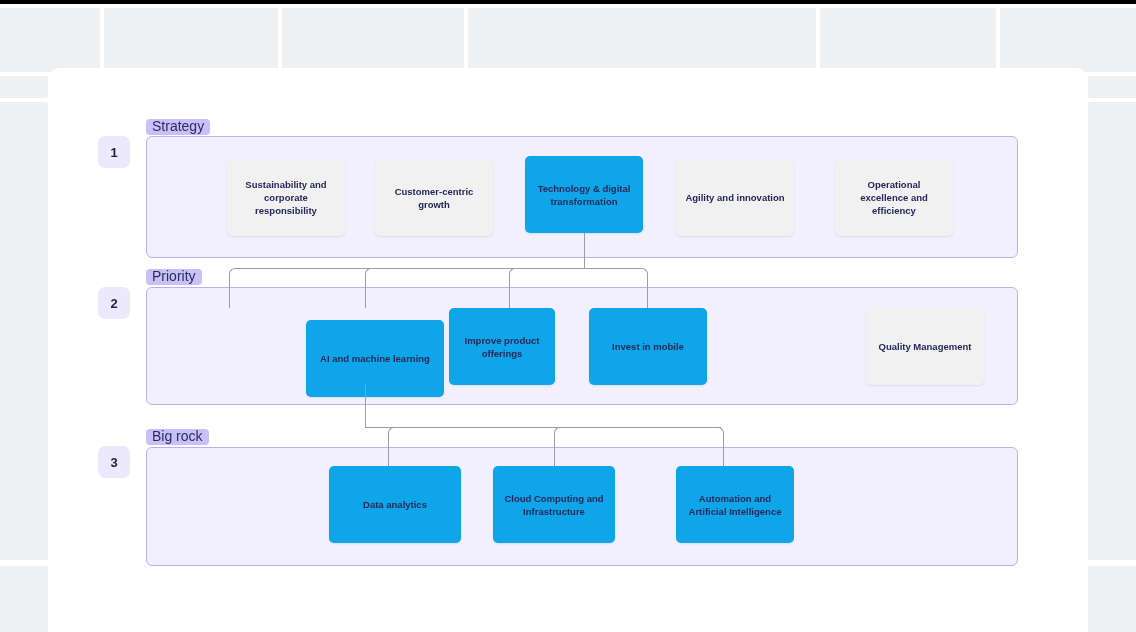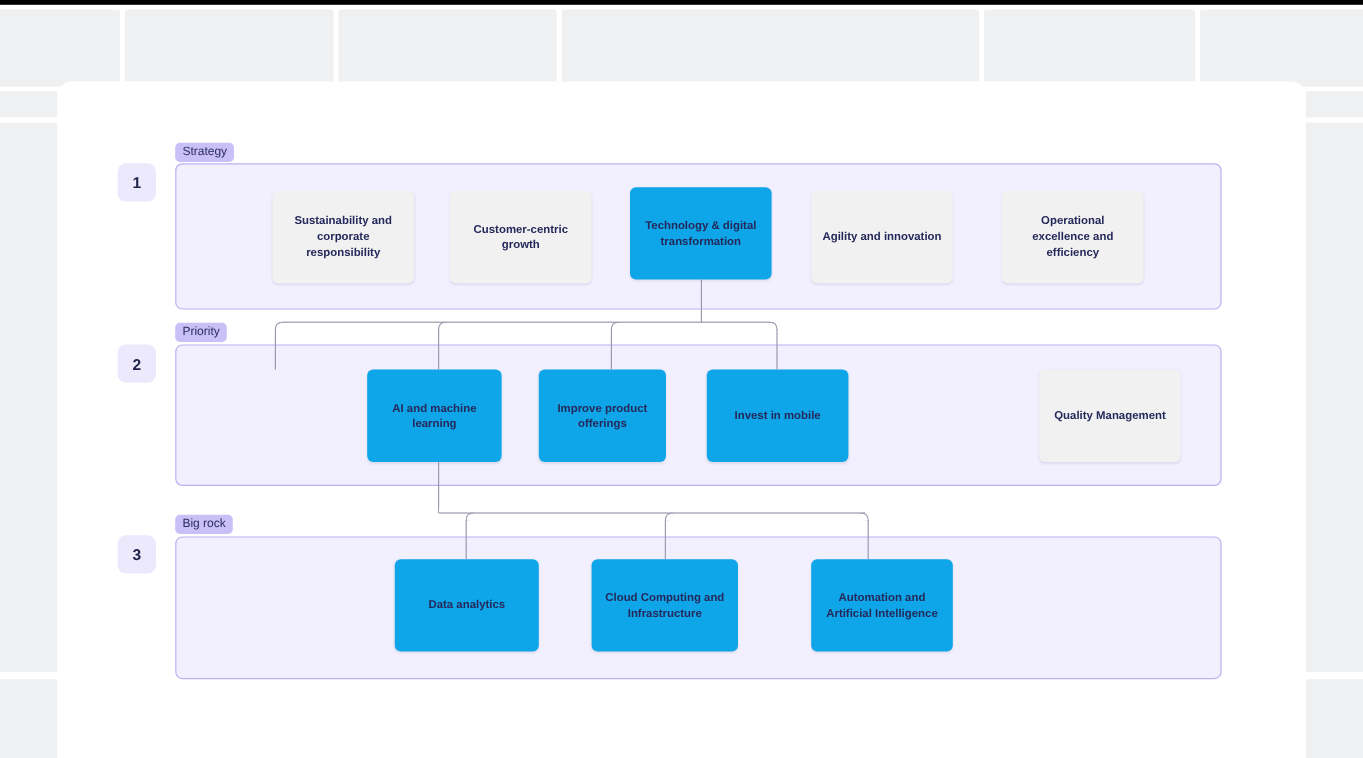--- a/index.html
+++ b/index.html
@@ -50,21 +50,21 @@
     font-weight: bold;
     display: flex;
     align-items: center;
     justify-content: center;
   }
 
   .level-chip {
     position: absolute;
     background: #c9c0f7;
     color: #2b2d5c;
-    font-size: 10px;
+    font-size: 14px;
     line-height: 11px;
     padding: 2px 6px 3px 6px;
     border-radius: 4px;
     white-space: nowrap;
     font-weight: normal;
   }
 
   .level-box {
     position: absolute;
     background: #f2f0fe;
@@ -135,30 +135,30 @@
   <div class="card plain" style="left:227px; top:159px; width:118px; height:77px;">Sustainability and corporate responsibility</div>
   <div class="card plain" style="left:375px; top:159px; width:118px; height:77px;">Customer-centric growth</div>
   <div class="card accent" style="left:525px; top:156px; width:118px; height:77px;">Technology &amp; digital transformation</div>
   <div class="card plain" style="left:676px; top:159px; width:118px; height:77px;">Agility and innovation</div>
   <div class="card plain" style="left:835px; top:159px; width:118px; height:77px;">Operational excellence and efficiency</div>
 
   <div class="level-badge" style="left:98px; top:287px;">2</div>
   <div class="level-chip" style="left:146px; top:269px;">Priority</div>
   <div class="level-box" style="left:146px; top:287px; width:872px; height:118px;"></div>
 
-  <div class="card accent" style="left:306px; top:308px; width:112px; height:77px;">AI and machine learning</div>
+  <div class="card accent" style="left:306px; top:320px; width:138px; height:77px;">AI and machine learning</div>
   <div class="card accent" style="left:449px; top:308px; width:106px; height:77px;">Improve product offerings</div>
   <div class="card accent" style="left:589px; top:308px; width:118px; height:77px;">Invest in mobile</div>
   <div class="card plain" style="left:866px; top:308px; width:118px; height:77px;">Quality Management</div>
 
   <div class="level-badge" style="left:98px; top:446px;">3</div>
   <div class="level-chip" style="left:146px; top:429px;">Big rock</div>
   <div class="level-box" style="left:146px; top:447px; width:872px; height:119px;"></div>
 
-  <div class="card accent" style="left:329px; top:466px; width:120px; height:77px;">Data analytics</div>
+  <div class="card accent" style="left:329px; top:466px; width:132px; height:77px;">Data analytics</div>
   <div class="card accent" style="left:493px; top:466px; width:122px; height:77px;">Cloud Computing and Infrastructure</div>
   <div class="card accent" style="left:676px; top:466px; width:118px; height:77px;">Automation and Artificial Intelligence</div>
 
   <div class="conn v" style="left:584px; top:233px; height:36px;"></div>
 
   <div class="conn h" style="left:235px; top:268px; width:349px;"></div>
 
   <div class="conn h" style="left:584px; top:268px; width:58px;"></div>
 
   <div class="corner tl" style="left:229px; top:268px; width:7px; height:7px;"></div>

